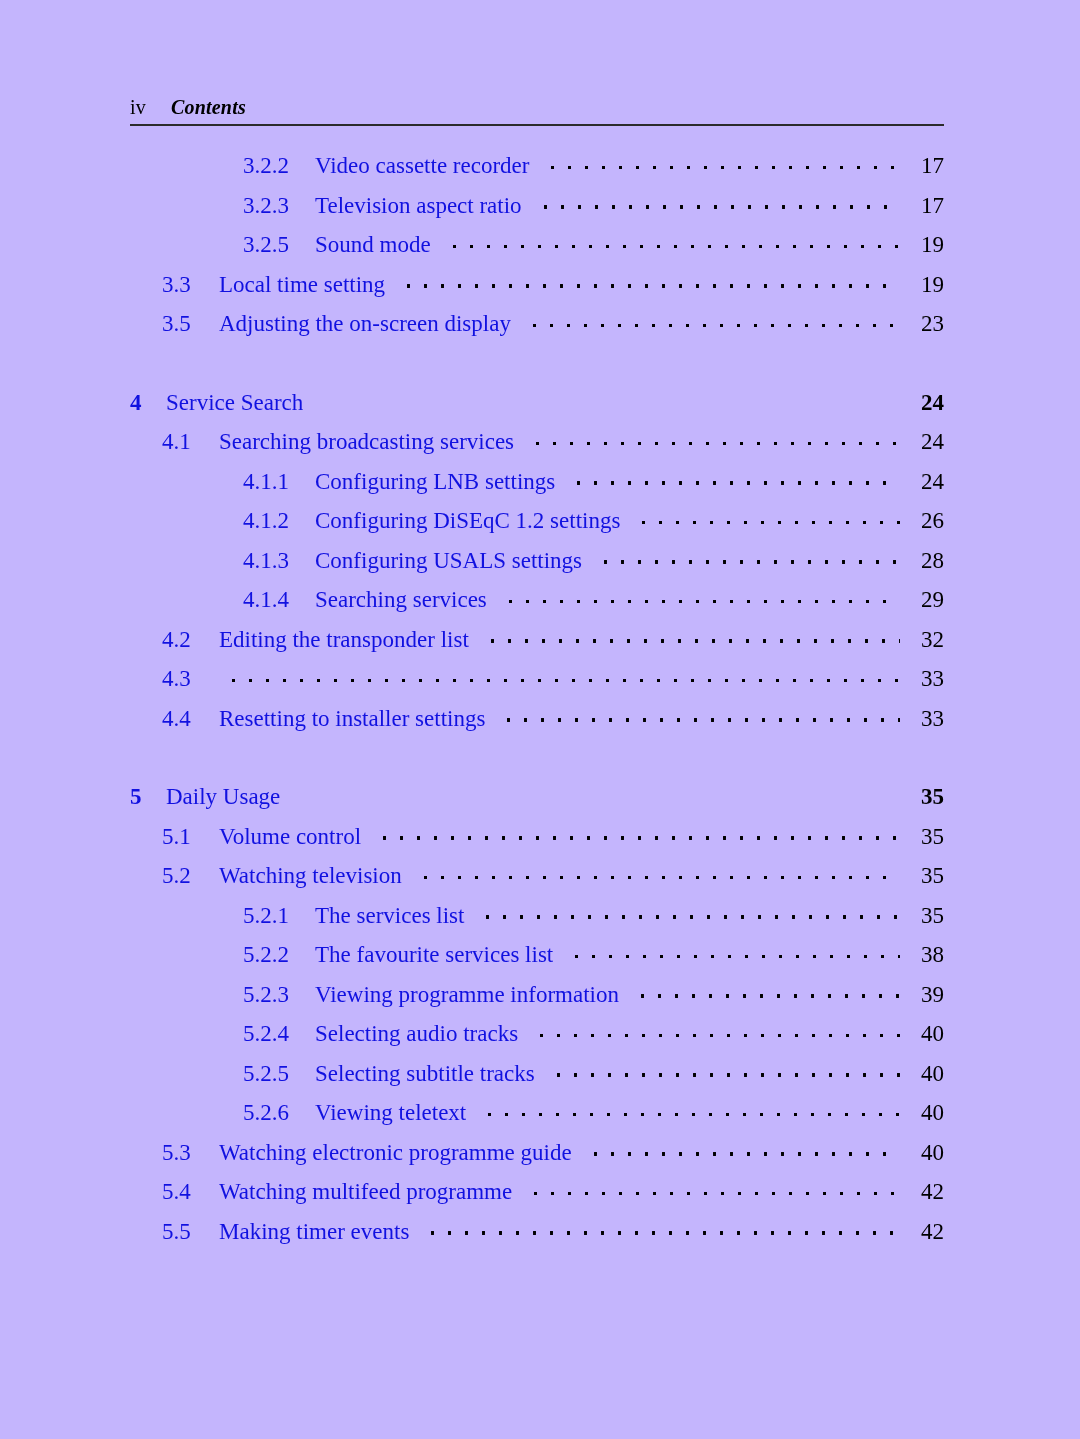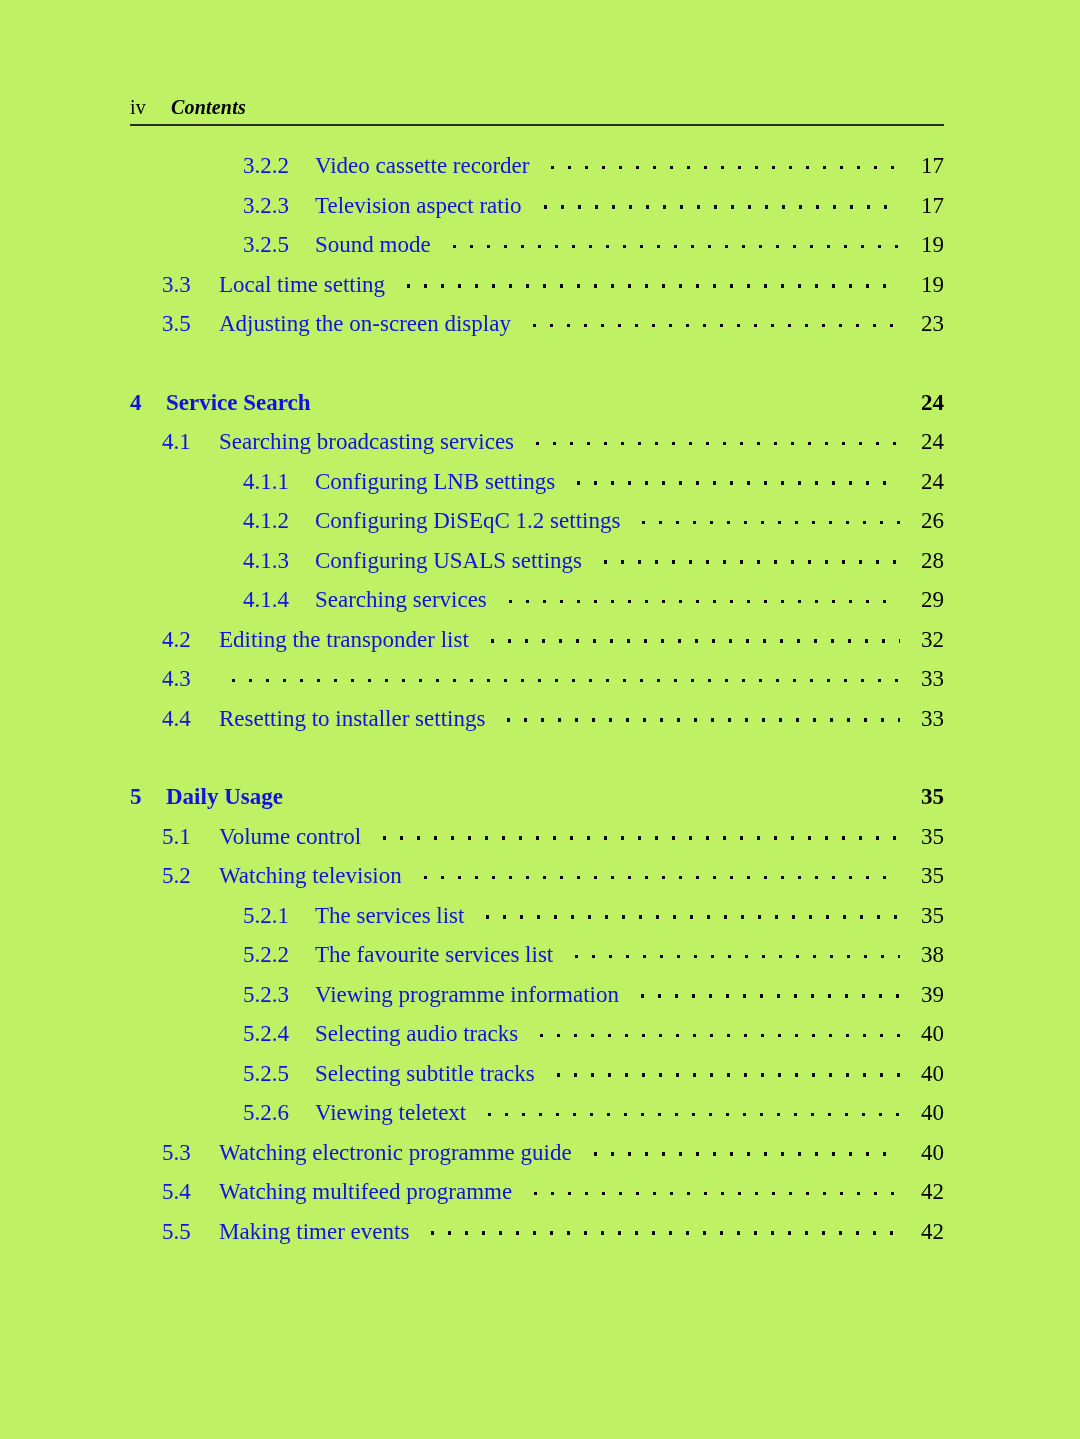--- a/index.html
+++ b/index.html
@@ -4,21 +4,21 @@
 <style>
   html, body {
     margin: 0;
     padding: 0;
     background: #ffffff;
   }
   .page {
     position: relative;
     width: 1080px;
     height: 1439px;
-    background: #bef264;
+    background: #c4b5fd;
     font-family: "Liberation Serif", "DejaVu Serif", serif;
     overflow: hidden;
   }
 
   
   .header {
     position: absolute;
     left: 130px;
     top: 96px;
     width: 814px;
@@ -106,21 +106,21 @@
     height: 39.5px;
     margin-top: 39px;
   }
   .level-1 .toc-num {
     width: 36px;
     margin-left: 0px;
     font-weight: bold;
     font-size: 23px;
   }
   .level-1 .toc-label {
-    font-weight: bold;
+    font-weight: normal;
     font-size: 23px;
   }
   .level-1 .toc-page {
     font-weight: bold;
   }
   .level-1 .toc-dots::before {
     background-image: none;
   }
 
   

